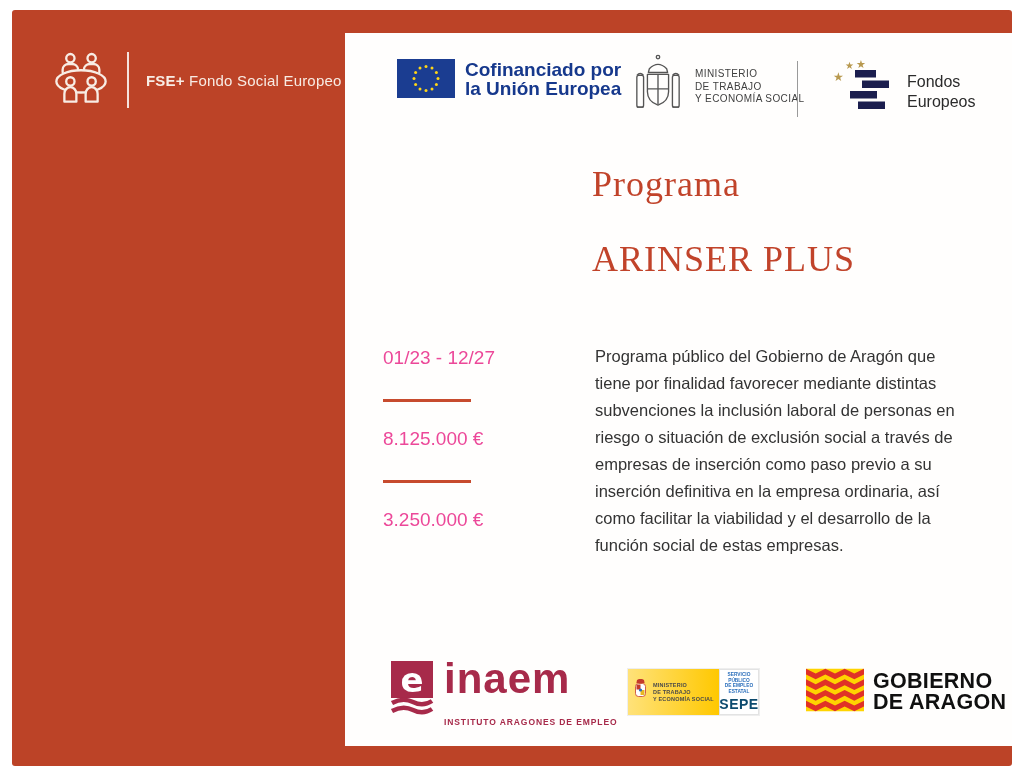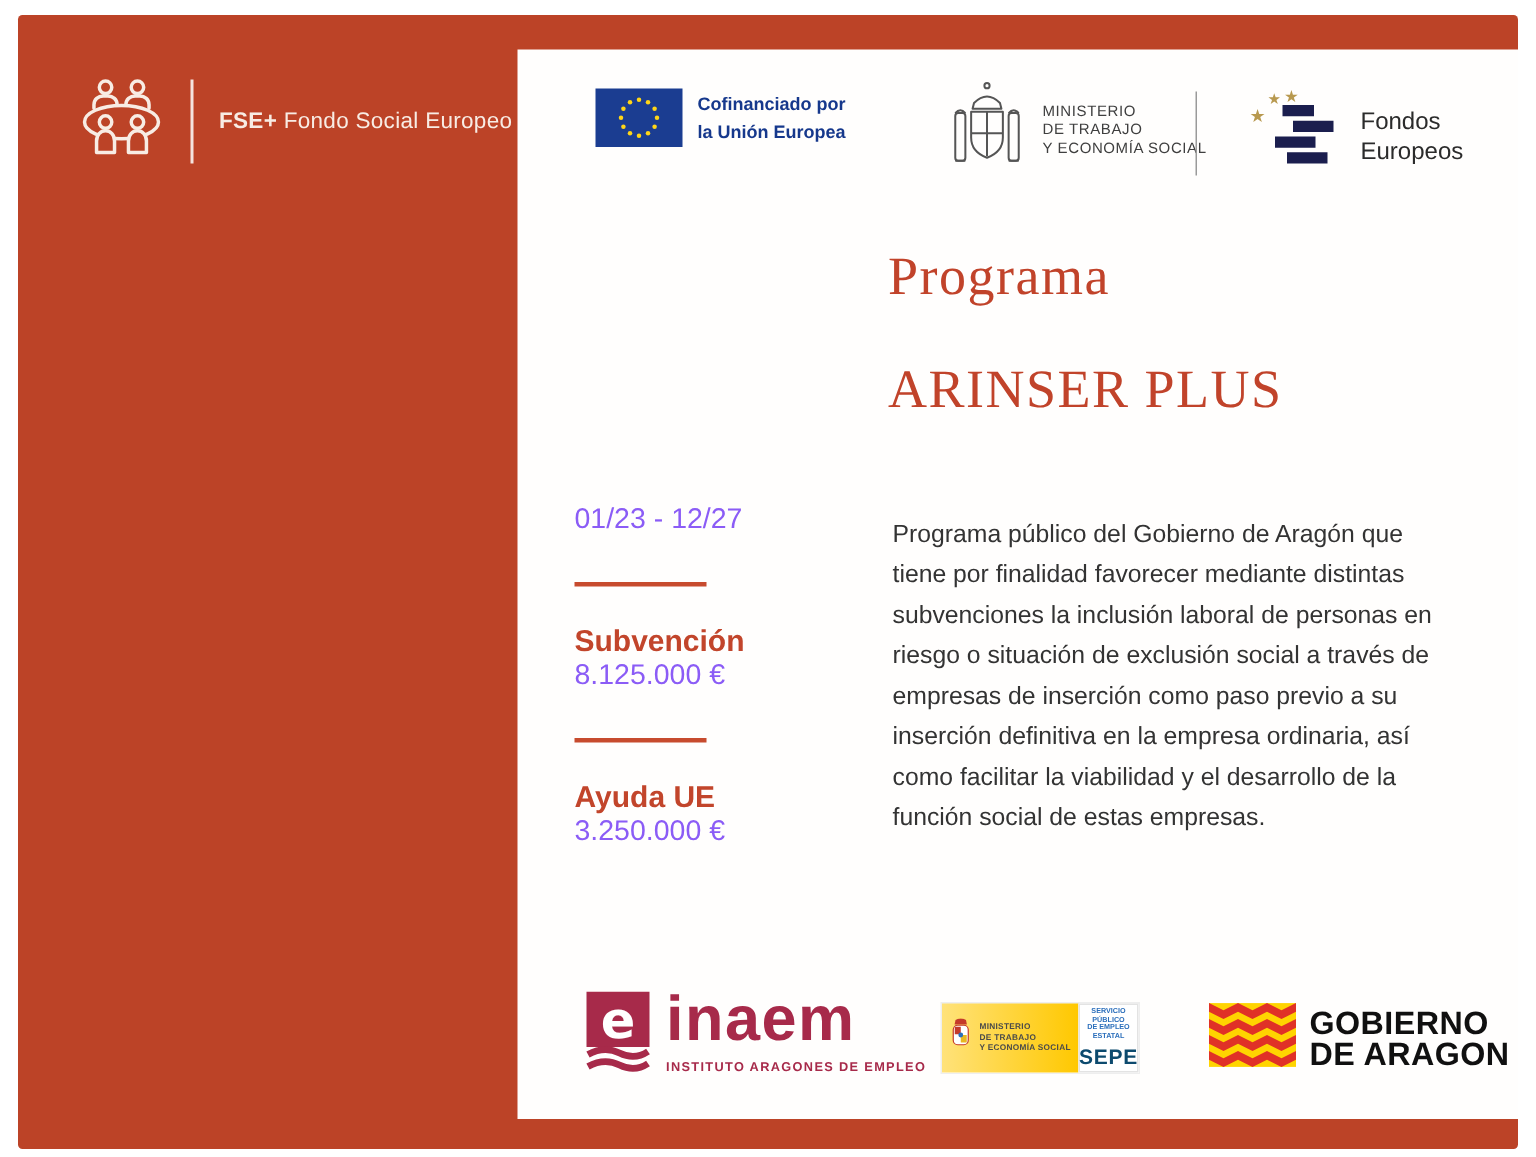--- a/index.html
+++ b/index.html
@@ -15,47 +15,47 @@
   .sidebar-sep { width:2px; height:56px; background:rgba(255,255,255,.85); }
   .sidebar-text { font-size:15px; letter-spacing:.2px; }
   .sidebar-text b { font-weight:700; }
 
   
   .card { position:absolute; left:345px; top:33px; width:667px; height:713px; background:#fffefd; }
 
   
   .eu-logo { position:absolute; left:52px; top:26px; display:flex; gap:10px; }
   .eu-flag { width:58px; height:39px; background:#1b3d91; flex:none; }
-  .eu-text { font-weight:700; font-size:12px; line-height:19px; color:#16388c; padding-top:1px; }
+  .eu-text { font-weight:700; font-size:19px; line-height:19px; color:#16388c; padding-top:1px; }
 
   .ministry-logo { position:absolute; left:288px; top:20px; display:flex; align-items:center; gap:12px; }
   .ministry-text { font-size:10px; line-height:12.5px; color:#3f3f3f; letter-spacing:.4px; }
   .ministry-sep { position:absolute; left:452px; top:28px; width:1px; height:56px; background:#9a9a9a; }
 
   .fondos-logo { position:absolute; left:486px; top:24px; display:flex; gap:10px; }
   .fondos-text { font-size:16px; line-height:20px; color:#2b2b2b; padding-top:15px; }
 
   
   .title { position:absolute; left:247px; top:114px; font-family:"Liberation Serif", serif;
            color:#c1432a; font-size:36px; line-height:75px; letter-spacing:1px; }
 
   
   .details { position:absolute; left:38px; top:303px; width:140px; }
   .detail-label { font-size:20px; font-weight:700; color:#c2452b; }
-  .detail-value { font-size:19px; color:#8b5cf6; margin-top:0; }
+  .detail-value { font-size:19px; color:#ec4899; margin-top:11px; }
   .detail-divider { width:88px; height:3px; background:#c74b2e; margin:30px 0 26px 0; border:none; }
 
   
   .description { position:absolute; left:250px; top:310px; width:372px;
                  font-size:16.5px; line-height:27px; color:#333333; }
 
   
   .inaem-logo { position:absolute; left:44px; top:628px; display:flex; gap:9px; align-items:flex-start; }
   .inaem-wordmark { font-size:42px; line-height:36px; font-weight:700; color:#a72a4a; letter-spacing:1px; }
-  .inaem-subtitle { font-size:8.5px; font-weight:700; color:#a72a4a; letter-spacing:.9px; margin-top:9px; }
+  .inaem-subtitle { font-size:8.5px; font-weight:700; color:#a72a4a; letter-spacing:.9px; margin-top:20px; }
 
   .sepe-logo { position:absolute; left:283px; top:636px; width:131px; height:46px; display:flex;
                box-shadow:0 0 0 1px #eee; }
   .sepe-yellow { flex:1; background:linear-gradient(90deg,#ffe27a,#ffc800); display:flex; align-items:center; gap:5px; padding:4px 5px; }
   .sepe-min-text { font-size:5.5px; line-height:7px; font-weight:700; color:#4a4a4a; letter-spacing:.2px; }
   .sepe-white { width:40px; background:#ffffff; border:1px solid #e3e3e3; display:flex; flex-direction:column; align-items:center; justify-content:center; gap:2px; }
   .sepe-service { font-size:4.8px; line-height:5.5px; font-weight:700; color:#2a6ebb; text-align:center; }
   .sepe-name { font-size:14px; font-weight:700; color:#0c4a6e; letter-spacing:.5px; }
 
   .aragon-logo { position:absolute; left:461px; top:635px; display:flex; gap:9px; align-items:center; }
@@ -163,26 +163,24 @@
       <div>Programa</div>
       <div>ARINSER PLUS</div>
     </div>
 
     <div class="details">
       <div>
         <div class="detail-value">01/23 - 12/27</div>
       </div>
       <div class="detail-divider"></div>
       <div>
-        <div class="detail-label">Subvención</div>
         <div class="detail-value">8.125.000 €</div>
       </div>
       <div class="detail-divider"></div>
       <div>
-        <div class="detail-label">Ayuda UE</div>
         <div class="detail-value">3.250.000 €</div>
       </div>
     </div>
 
     <div class="description">Programa público del Gobierno de Aragón que tiene por finalidad favorecer mediante distintas subvenciones la inclusión laboral de personas en riesgo o situación de exclusión social a través de empresas de inserción como paso previo a su inserción definitiva en la empresa ordinaria, así como facilitar la viabilidad y el desarrollo de la función social de estas empresas.</div>
 
     <div class="inaem-logo">
       <span>
         <svg width="46" height="55" viewBox="0 0 46 55">
           <rect x="2" y="0" width="42" height="37" fill="#a72a4a"></rect>

